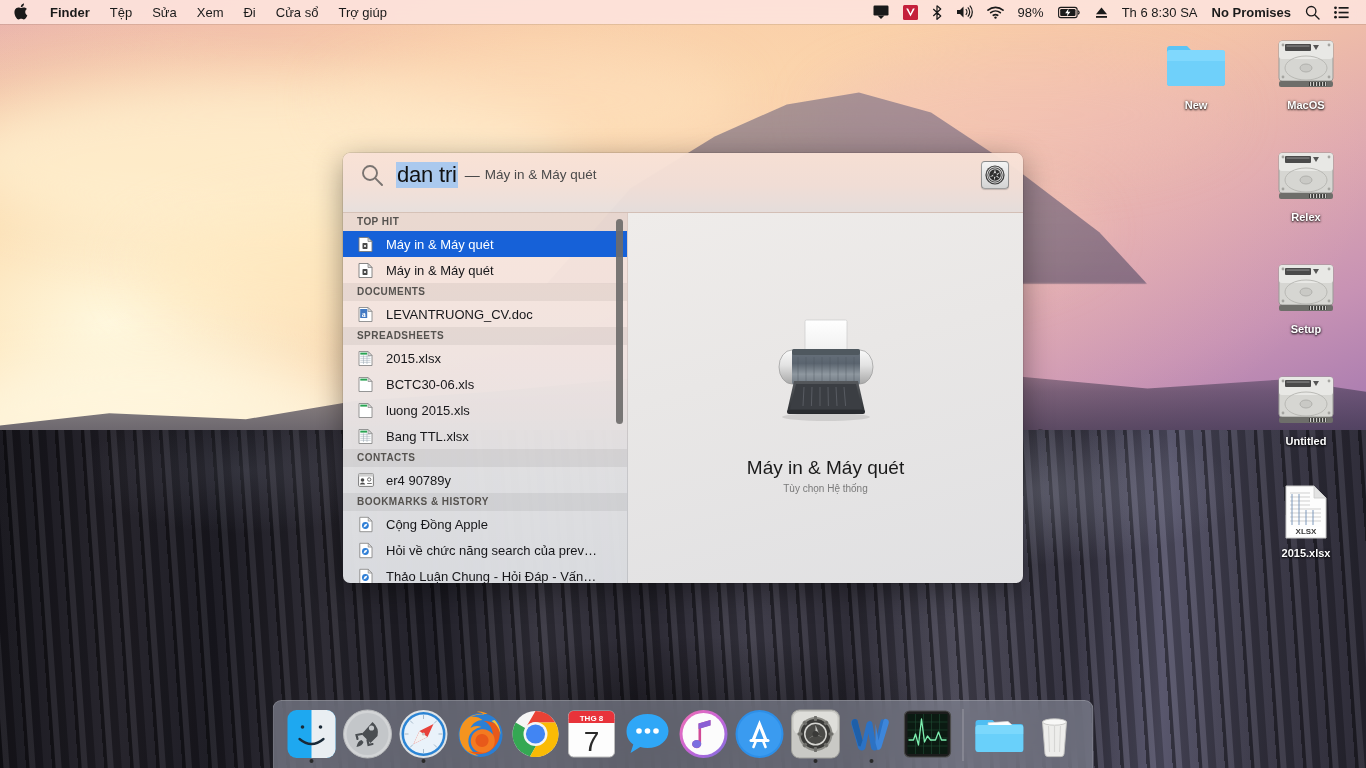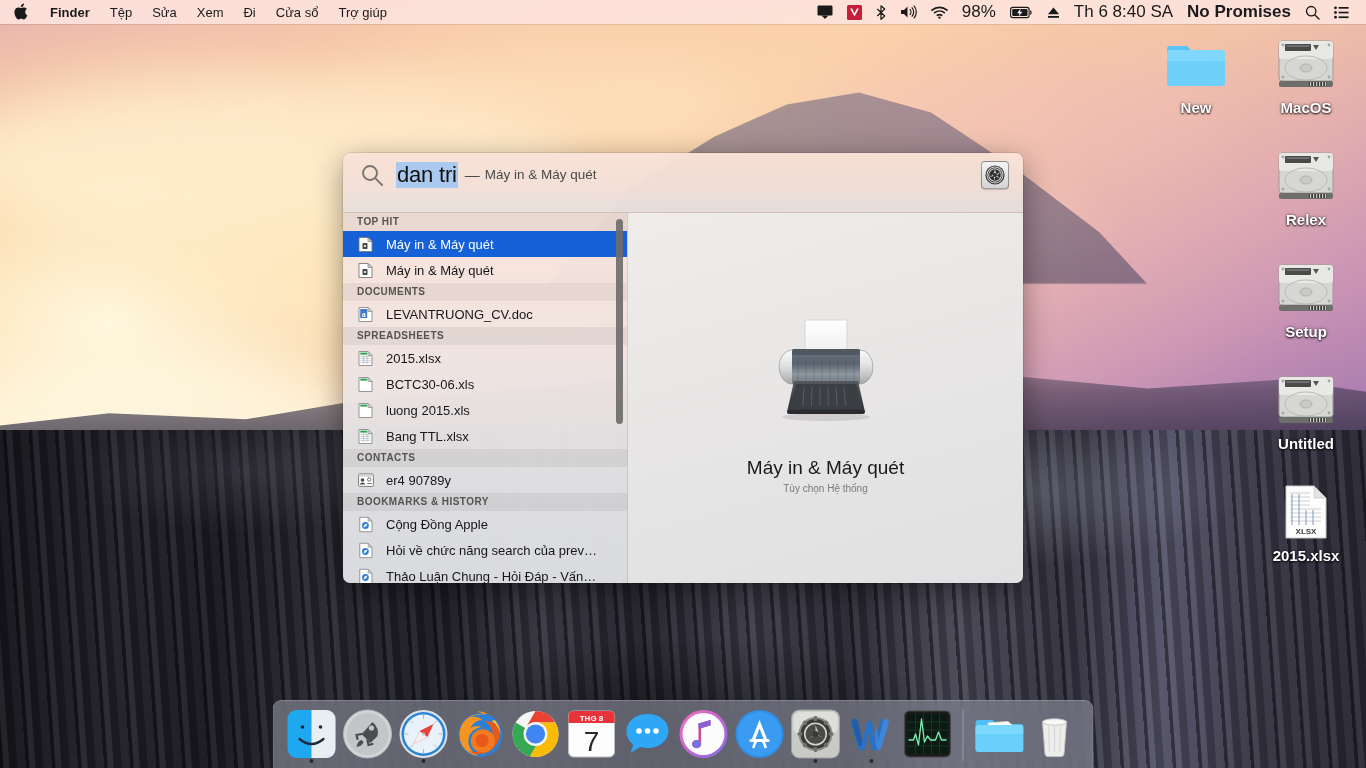--- a/index.html
+++ b/index.html
@@ -98,34 +98,34 @@
     font-size:13px; color:#1a1a1a;
     box-shadow:0 0.5px 0 rgba(0,0,0,0.18);
     z-index:40;
   }
   .mb-left { display:flex; align-items:center; }
   .mb-apple { padding:0 12px 0 14px; font-size:15px; line-height:1; position:relative; top:-1px; }
   .mb-item { padding:16px 10px; height:24px; display:flex; align-items:center; white-space:nowrap; }
   .mb-item.bold { font-weight:bold; }
   .mb-right { margin-left:auto; display:flex; align-items:center; padding-right:10px; }
   .mb-right > div { padding:0 7px; height:24px; display:flex; align-items:center; }
-  .mb-right .txt { font-size:17px; }
+  .mb-right .txt { font-size:13px; }
   .mb-right .bold { font-weight:bold; }
 
   svg { display:block; }
 
   
   .desk-icon {
     position:absolute; width:96px;
     display:flex; flex-direction:column; align-items:center;
     z-index:10;
   }
   .desk-icon .glyph { width:64px; height:64px; display:flex; align-items:center; justify-content:center; }
   .desk-icon .lbl {
-    margin-top:3px; font-size:15px; font-weight:bold; color:#fff;
+    margin-top:3px; font-size:11px; font-weight:bold; color:#fff;
     text-shadow:0 1px 2px rgba(0,0,0,0.85), 0 0 3px rgba(0,0,0,0.6);
     white-space:nowrap;
   }
 
   
   #spotlight {
     position:absolute; left:343px; top:153px; width:680px; height:430px;
     border-radius:7px; overflow:hidden; z-index:30;
     box-shadow:0 8px 30px rgba(0,0,0,0.40), 0 0 0 0.5px rgba(0,0,0,0.18);
   }
@@ -280,21 +280,21 @@
           <path d="M20.2 4.6 a2.7 2.7 0 0 1 0 3.8" stroke="#1a1a1a" stroke-width="1.1" fill="none"></path>
           <path d="M10.6 2.6 L7.2 7.2 L9.6 7.2 L8.6 10.8 L12.4 5.8 L10.0 5.8 Z" fill="#fff"></path>
         </svg>
     </div>
     <div>
       <svg width="13" height="13" viewBox="0 0 13 13">
           <path d="M6.5 1.5 L12 8.2 L1 8.2 Z" fill="#1a1a1a"></path>
           <rect x="1" y="10" width="11" height="1.8" fill="#1a1a1a"></rect>
         </svg>
     </div>
-    <div class="txt">Th 6 8:40 SA</div>
+    <div class="txt">Th 6 8:30 SA</div>
     <div class="txt bold">No Promises</div>
     <div>
       <svg width="15" height="15" viewBox="0 0 15 15">
           <circle cx="6.2" cy="6.2" r="4.7" fill="none" stroke="#1a1a1a" stroke-width="1.35"></circle>
           <line x1="9.7" y1="9.7" x2="14" y2="14" stroke="#1a1a1a" stroke-width="1.35" stroke-linecap="round"></line>
         </svg>
     </div>
     <div>
       <svg width="15" height="13" viewBox="0 0 15 13">
           <circle cx="1.5" cy="1.8" r="1.4" fill="#1a1a1a"></circle>

